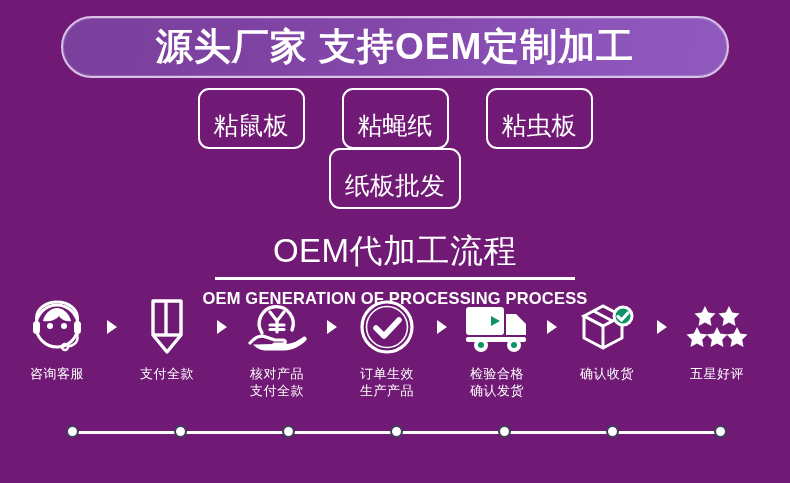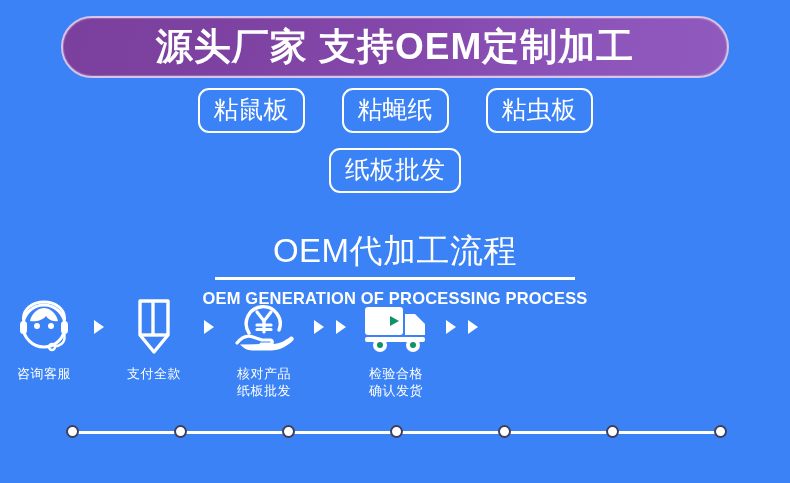--- a/index.html
+++ b/index.html
@@ -5,21 +5,21 @@
 <style>
   html,body{margin:0;padding:0;}
   body{
     width:790px;height:483px;
     background:#0d9367;
     font-family:"Liberation Sans","DejaVu Sans",sans-serif;
     overflow:hidden;
     position:relative;
     -webkit-font-smoothing:antialiased;
   }
-  .page{position:relative;width:790px;height:483px;background:#3b82f6;}
+  .page{position:relative;width:790px;height:483px;background:#701a75;}
 
   
   .banner-wrap{
     position:absolute;left:0;top:16px;width:790px;
     display:flex;justify-content:center;
   }
   .banner{
     box-sizing:border-box;
     width:668px;height:62px;
     border-radius:34px;
@@ -44,21 +44,21 @@
   .tags.row2{top:148px;}
   .tag-row{display:flex;justify-content:center;gap:37px;}
   .tag{
     box-sizing:border-box;
     border:2px solid #ffffff;
     border-radius:11px;
     color:#ffffff;
     font-size:25px;
     font-weight:normal;
     line-height:1;
-    padding:7px 14px 9px 14px;
+    padding:23px 14px 9px 14px;
     white-space:nowrap;
   }
 
   
   .title-block{position:absolute;left:0;top:198px;width:790px;text-align:center;margin-top:35px;}
   .title-cn{
     color:#ffffff;font-size:33px;font-weight:normal;line-height:1.1;
     letter-spacing:.5px;white-space:nowrap;
   }
   .title-rule{
@@ -67,21 +67,21 @@
   }
   .title-en{
     color:#ffffff;font-size:17px;font-weight:bold;
     letter-spacing:.2px;margin-top:9px;white-space:nowrap;
     transform:scaleX(.97);
   }
 
   
   .steps{
     position:absolute;left:0;top:296px;width:761px;
-    display:flex;align-items:flex-start;justify-content:flex-start;
+    display:flex;align-items:flex-start;justify-content:flex-end;
   }
   .step{
     width:88px;display:flex;flex-direction:column;align-items:center;
   }
   .step-icon{
     height:62px;width:70px;
     display:flex;align-items:center;justify-content:center;
   }
   .step-icon svg{display:block;}
   .step-label{
@@ -184,27 +184,38 @@
       <div class="step-icon">
         <svg width="60" height="56" viewBox="0 0 60 56" aria-hidden="true">
           <path d="M45 31a17 17 0 1 0-30 3" fill="none" stroke="#ffffff" stroke-width="3.4" stroke-linecap="round"></path>
           <path d="M23 13l7 9 7-9" fill="none" stroke="#ffffff" stroke-width="3.2" stroke-linecap="round"></path>
           <path d="M30 22v11M23 26h14M23 30.5h14" fill="none" stroke="#ffffff" stroke-width="3.2" stroke-linecap="round"></path>
           <path d="M3 44c5-6 11-8 16-6l9 3h8c3 0 3 4 0 4h-9" fill="none" stroke="#ffffff" stroke-width="3.2" stroke-linecap="round" stroke-linejoin="round"></path>
           <path d="M27 45h12c7 0 13-4 17-7 2.5-1.6 5 1.5 3 3.6-6 6-14 10-22 10H18c-5 0-9-3-12-6" fill="#ffffff"></path>
         </svg>
       </div>
       <div class="step-label">核对产品
-纸板批发</div>
-    </div>
-
-    <div class="sep">
-        <span class="tri"></span>
-      </div>
-
+支付全款</div>
+    </div>
+
+    <div class="sep">
+        <span class="tri"></span>
+      </div>
+
+    <div class="step">
+      <div class="step-icon">
+        <svg width="56" height="56" viewBox="0 0 56 56" aria-hidden="true">
+          <circle cx="28" cy="28" r="25" fill="none" stroke="#ffffff" stroke-width="3.2"></circle>
+          <circle cx="28" cy="28" r="20.5" fill="none" stroke="#ffffff" stroke-width="1.6"></circle>
+          <path d="M17 29l8 8 15-16" fill="none" stroke="#ffffff" stroke-width="5.5" stroke-linecap="round" stroke-linejoin="round"></path>
+        </svg>
+      </div>
+      <div class="step-label">订单生效
+生产产品</div>
+    </div>
 
     <div class="sep">
         <span class="tri"></span>
       </div>
 
     <div class="step">
       <div class="step-icon">
         <svg width="66" height="52" viewBox="0 0 66 52" aria-hidden="true">
           <rect x="2" y="6" width="38" height="28" rx="3" fill="#ffffff"></rect>
           <path d="M13 20h14v-5l9 5-9 5v-5z" fill="#0d9367"></path>
@@ -217,25 +228,53 @@
         </svg>
       </div>
       <div class="step-label">检验合格
 确认发货</div>
     </div>
 
     <div class="sep">
         <span class="tri"></span>
       </div>
 
-
-    <div class="sep">
-        <span class="tri"></span>
-      </div>
-
+    <div class="step">
+      <div class="step-icon">
+        <svg width="60" height="56" viewBox="0 0 60 56" aria-hidden="true">
+          <path d="M7 17L26 7l19 10-19 10L7 17z" fill="none" stroke="#ffffff" stroke-width="3"></path>
+          <path d="M7 17v22l19 10V27L7 17z" fill="none" stroke="#ffffff" stroke-width="3" stroke-linejoin="round"></path>
+          <path d="M45 17v22L26 49" fill="none" stroke="#ffffff" stroke-width="3" stroke-linejoin="round"></path>
+          <path d="M16.5 12l19 10" fill="none" stroke="#ffffff" stroke-width="3"></path>
+          <circle cx="46" cy="17" r="10" fill="#0d9367"></circle>
+          <circle cx="46" cy="17" r="9" fill="none" stroke="#ffffff" stroke-width="3"></circle>
+          <path d="M41 17.5l3.5 3.5 6.5-7" fill="none" stroke="#ffffff" stroke-width="3.2" stroke-linecap="round" stroke-linejoin="round"></path>
+        </svg>
+      </div>
+      <div class="step-label">确认收货</div>
+    </div>
+
+    <div class="sep">
+        <span class="tri"></span>
+      </div>
+
+    <div class="step">
+      <div class="step-icon">
+        <svg width="62" height="44" viewBox="0 0 62 44" aria-hidden="true">
+          <g fill="#ffffff">
+            <path d="M19 1l3.2 6.6 7.3 1-5.3 5.1 1.3 7.2L19 17.5l-6.5 3.4 1.3-7.2-5.3-5.1 7.3-1L19 1z"></path>
+            <path d="M43 1l3.2 6.6 7.3 1-5.3 5.1 1.3 7.2L43 17.5l-6.5 3.4 1.3-7.2-5.3-5.1 7.3-1L43 1z"></path>
+            <path d="M11 22l3.2 6.6 7.3 1-5.3 5.1 1.3 7.2L11 38.5l-6.5 3.4 1.3-7.2L.5 29.6l7.3-1L11 22z"></path>
+            <path d="M31 22l3.2 6.6 7.3 1-5.3 5.1 1.3 7.2L31 38.5l-6.5 3.4 1.3-7.2-5.3-5.1 7.3-1L31 22z"></path>
+            <path d="M51 22l3.2 6.6 7.3 1-5.3 5.1 1.3 7.2L51 38.5l-6.5 3.4 1.3-7.2-5.3-5.1 7.3-1L51 22z"></path>
+          </g>
+        </svg>
+      </div>
+      <div class="step-label">五星好评</div>
+    </div>
 
   </div>
 
   <div class="timeline">
     <div class="tl-line"></div>
     <div class="tl-dot" style="left:66px"></div>
     <div class="tl-dot" style="left:174px"></div>
     <div class="tl-dot" style="left:282px"></div>
     <div class="tl-dot" style="left:390px"></div>
     <div class="tl-dot" style="left:498px"></div>

